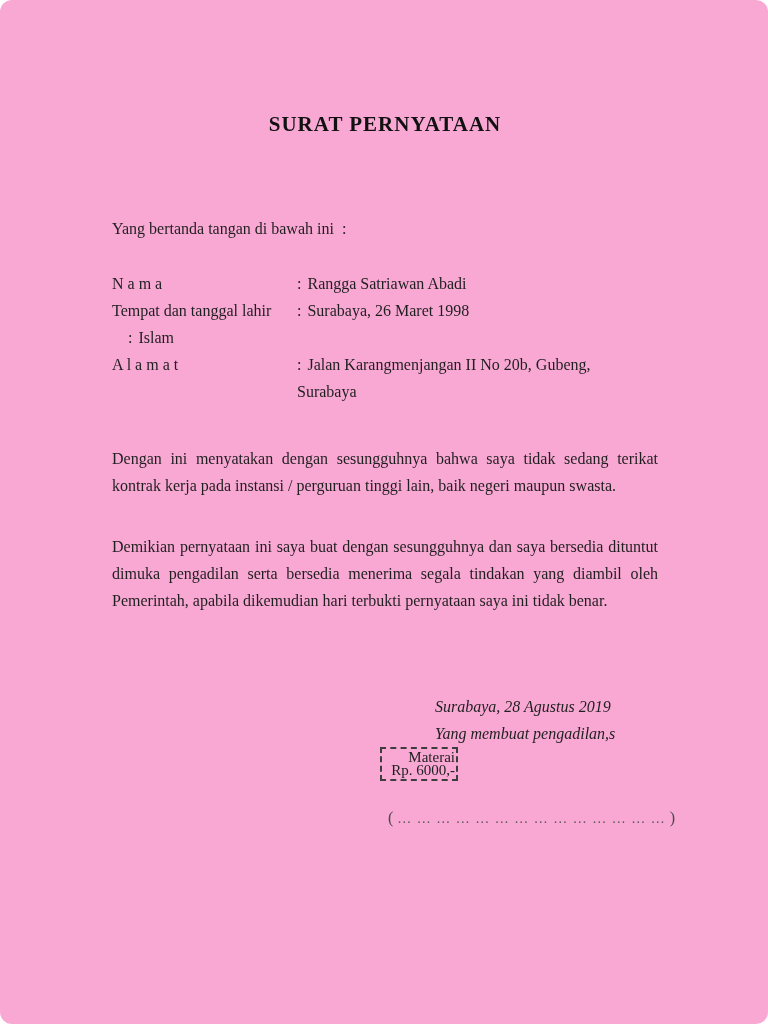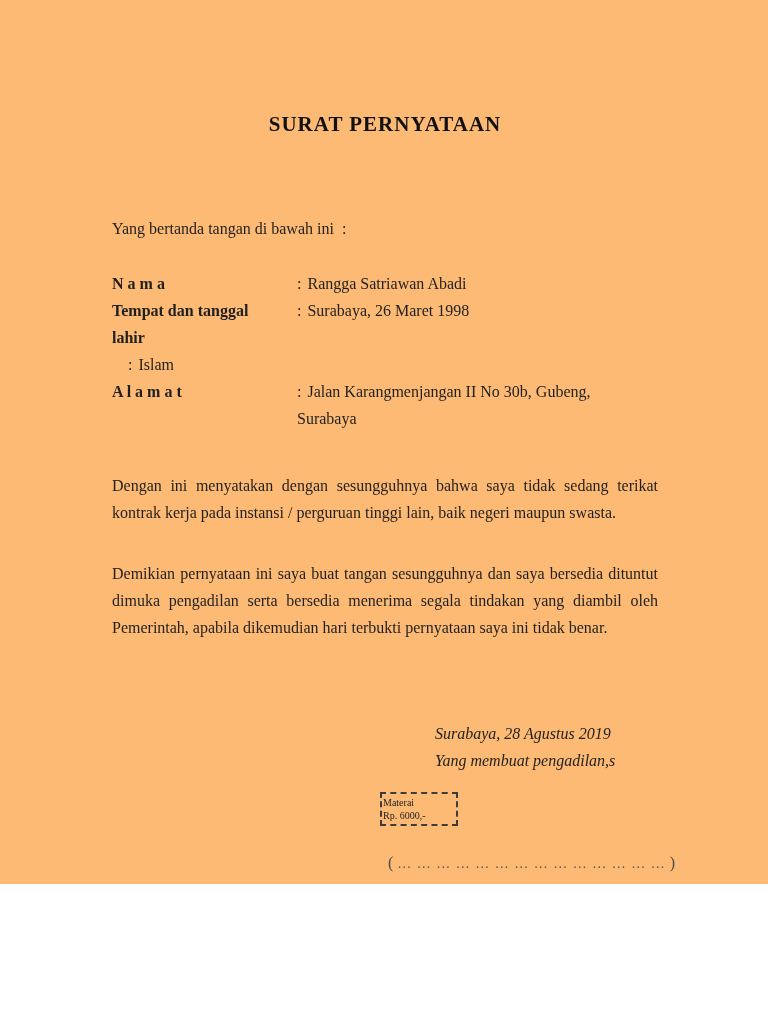--- a/index.html
+++ b/index.html
@@ -1,24 +1,25 @@
 <!DOCTYPE html>
 <html><head>
 <meta charset="utf-8">
 <style>
   * { margin: 0; padding: 0; box-sizing: border-box; }
   html, body { background: #ffffff; }
   .page {
     position: relative;
     width: 768px;
-    height: 884px;
-    background: #fdba74;
+    height: 1024px;
+    background: #f9a8d4;
     font-family: "Liberation Serif", "DejaVu Serif", serif;
     color: #1f1f1f;
     overflow: hidden;
+    border-radius: 12px;
   }
   .content {
     padding: 113px 110px 0 112px; 
   }
   .doc-title {
     text-align: center;
     font-size: 21px;
     line-height: 22px;
     font-weight: bold;
     letter-spacing: 1px;
@@ -29,47 +30,46 @@
     font-size: 16px;
     line-height: 27px;
     white-space: pre-wrap;
   }
   .fields {
     margin-top: 28px;
     font-size: 16px;
     line-height: 27px;
   }
   .field-row { display: flex; }
-  .field-label { width: 169px; flex-shrink: 0; font-weight: bold; }
+  .field-label { width: 169px; flex-shrink: 0; }
   .field-value { width: 346px; margin-left: 16px; }
   .field-sep { margin-right: 6px; }
   .para {
     font-size: 16px;
     line-height: 27px;
     text-align: justify;
     color: #1f1f1f;
   }
   .para-1 { margin-top: 40px; }
   .para-2 { margin-top: 34px; }
   .signature-block {
     margin-top: 79px;
     margin-left: 323px;
     font-size: 16px;
     line-height: 27px;
     font-style: italic;
   }
   .stamp-box {
-    margin-top: 18px;
     margin-left: 268px;
     width: 78px;
     min-height: 34px;
     border: 2px dashed #3d3d3d;
-    text-align: left;
+    text-align: right;
     padding: 2px 1px;
-    font-size: 10px;
+    font-size: 15px;
     line-height: 13px;
     color: #222;
   }
   .sig-line {
     margin-top: 27px;
     margin-left: 276px;
     font-size: 16px;
     line-height: 20px;
     color: #4a4a4a;
     white-space: nowrap;
@@ -100,27 +100,27 @@
       </div>
       <div class="field-row">
         <span class="field-label">Tempat dan tanggal lahir</span>
         <span class="field-value"><span class="field-sep">:</span><span>Surabaya, 26 Maret 1998</span></span>
       </div>
       <div class="field-row">
         <span class="field-value"><span class="field-sep">:</span><span>Islam</span></span>
       </div>
       <div class="field-row">
         <span class="field-label">A l a m a t</span>
-        <span class="field-value"><span class="field-sep">:</span><span>Jalan Karangmenjangan II No 30b, Gubeng, Surabaya</span></span>
+        <span class="field-value"><span class="field-sep">:</span><span>Jalan Karangmenjangan II No 20b, Gubeng, Surabaya</span></span>
       </div>
     </div>
 
     <p class="para para-1">Dengan ini menyatakan dengan sesungguhnya bahwa saya tidak sedang terikat kontrak kerja pada instansi / perguruan tinggi lain, baik negeri maupun swasta.</p>
 
-    <p class="para para-2">Demikian pernyataan ini saya buat tangan sesungguhnya dan saya bersedia dituntut dimuka pengadilan serta bersedia menerima segala tindakan yang diambil oleh Pemerintah, apabila dikemudian hari terbukti pernyataan saya ini tidak benar.</p>
+    <p class="para para-2">Demikian pernyataan ini saya buat dengan sesungguhnya dan saya bersedia dituntut dimuka pengadilan serta bersedia menerima segala tindakan yang diambil oleh Pemerintah, apabila dikemudian hari terbukti pernyataan saya ini tidak benar.</p>
 
     <div class="signature-block">
       <div>Surabaya, 28 Agustus 2019</div>
       <div>Yang membuat pengadilan,s</div>
     </div>
 
     <div class="stamp-box">
       <div>Materai</div>
       <div>Rp. 6000,-</div>
     </div>

